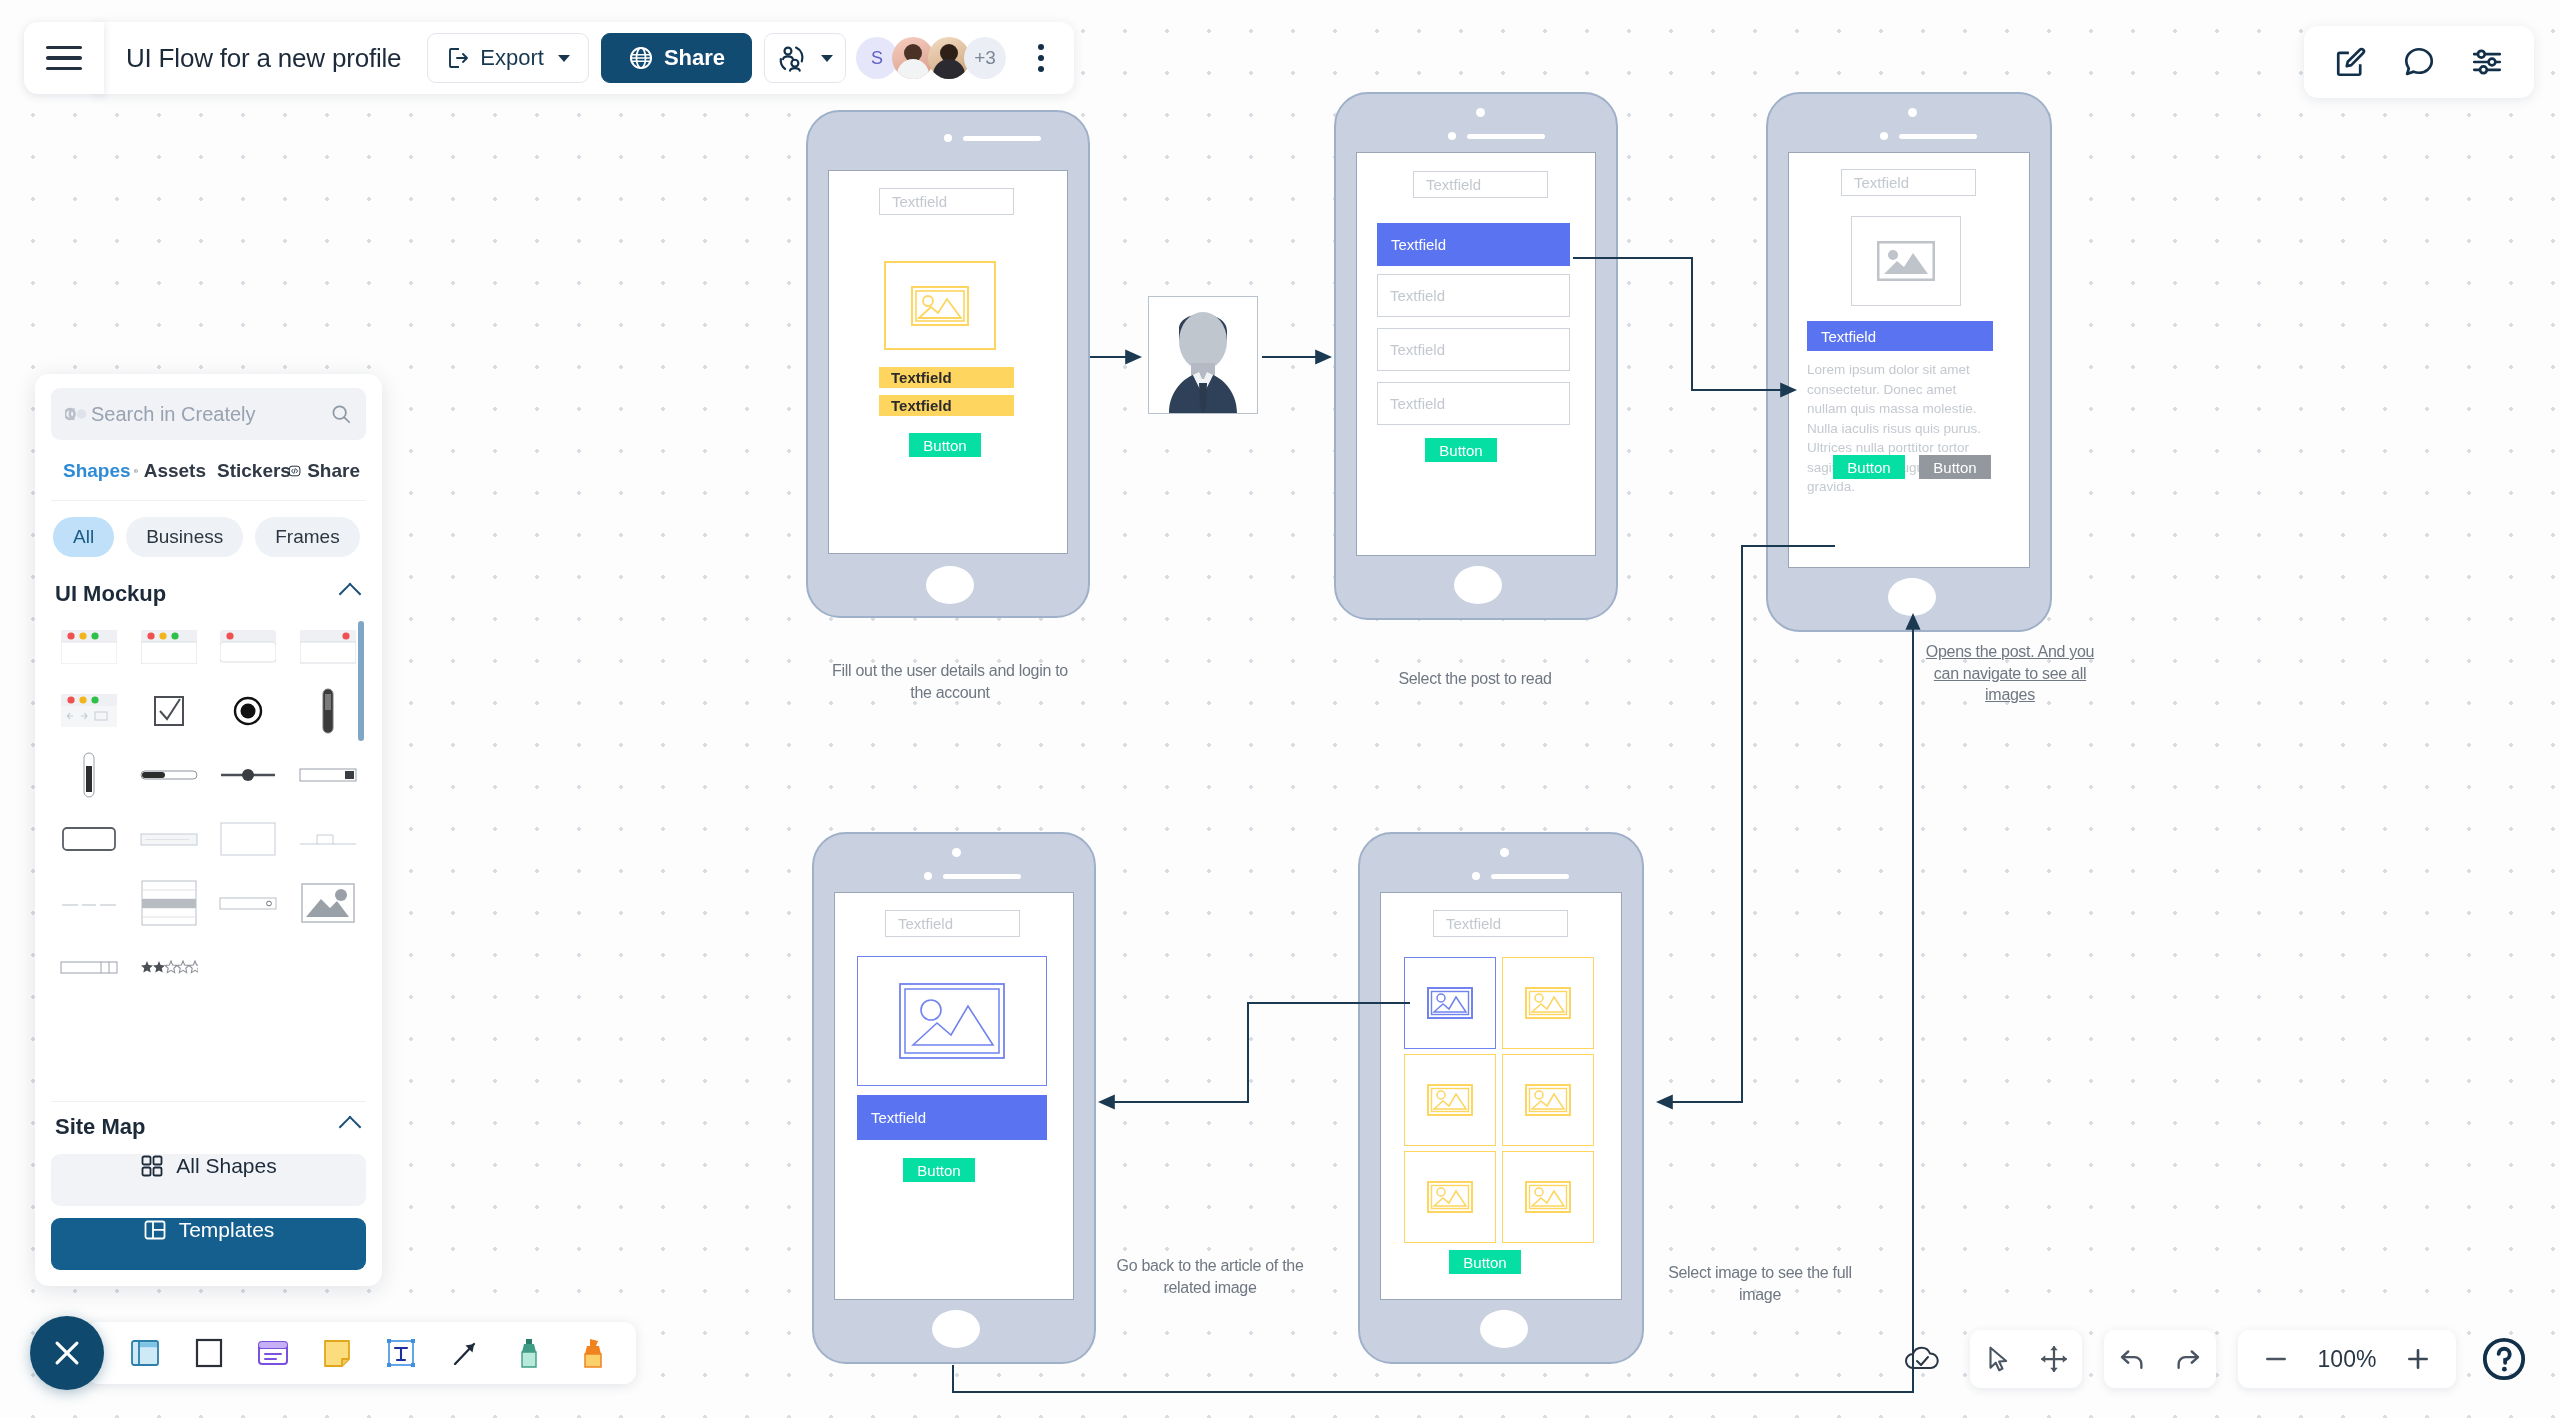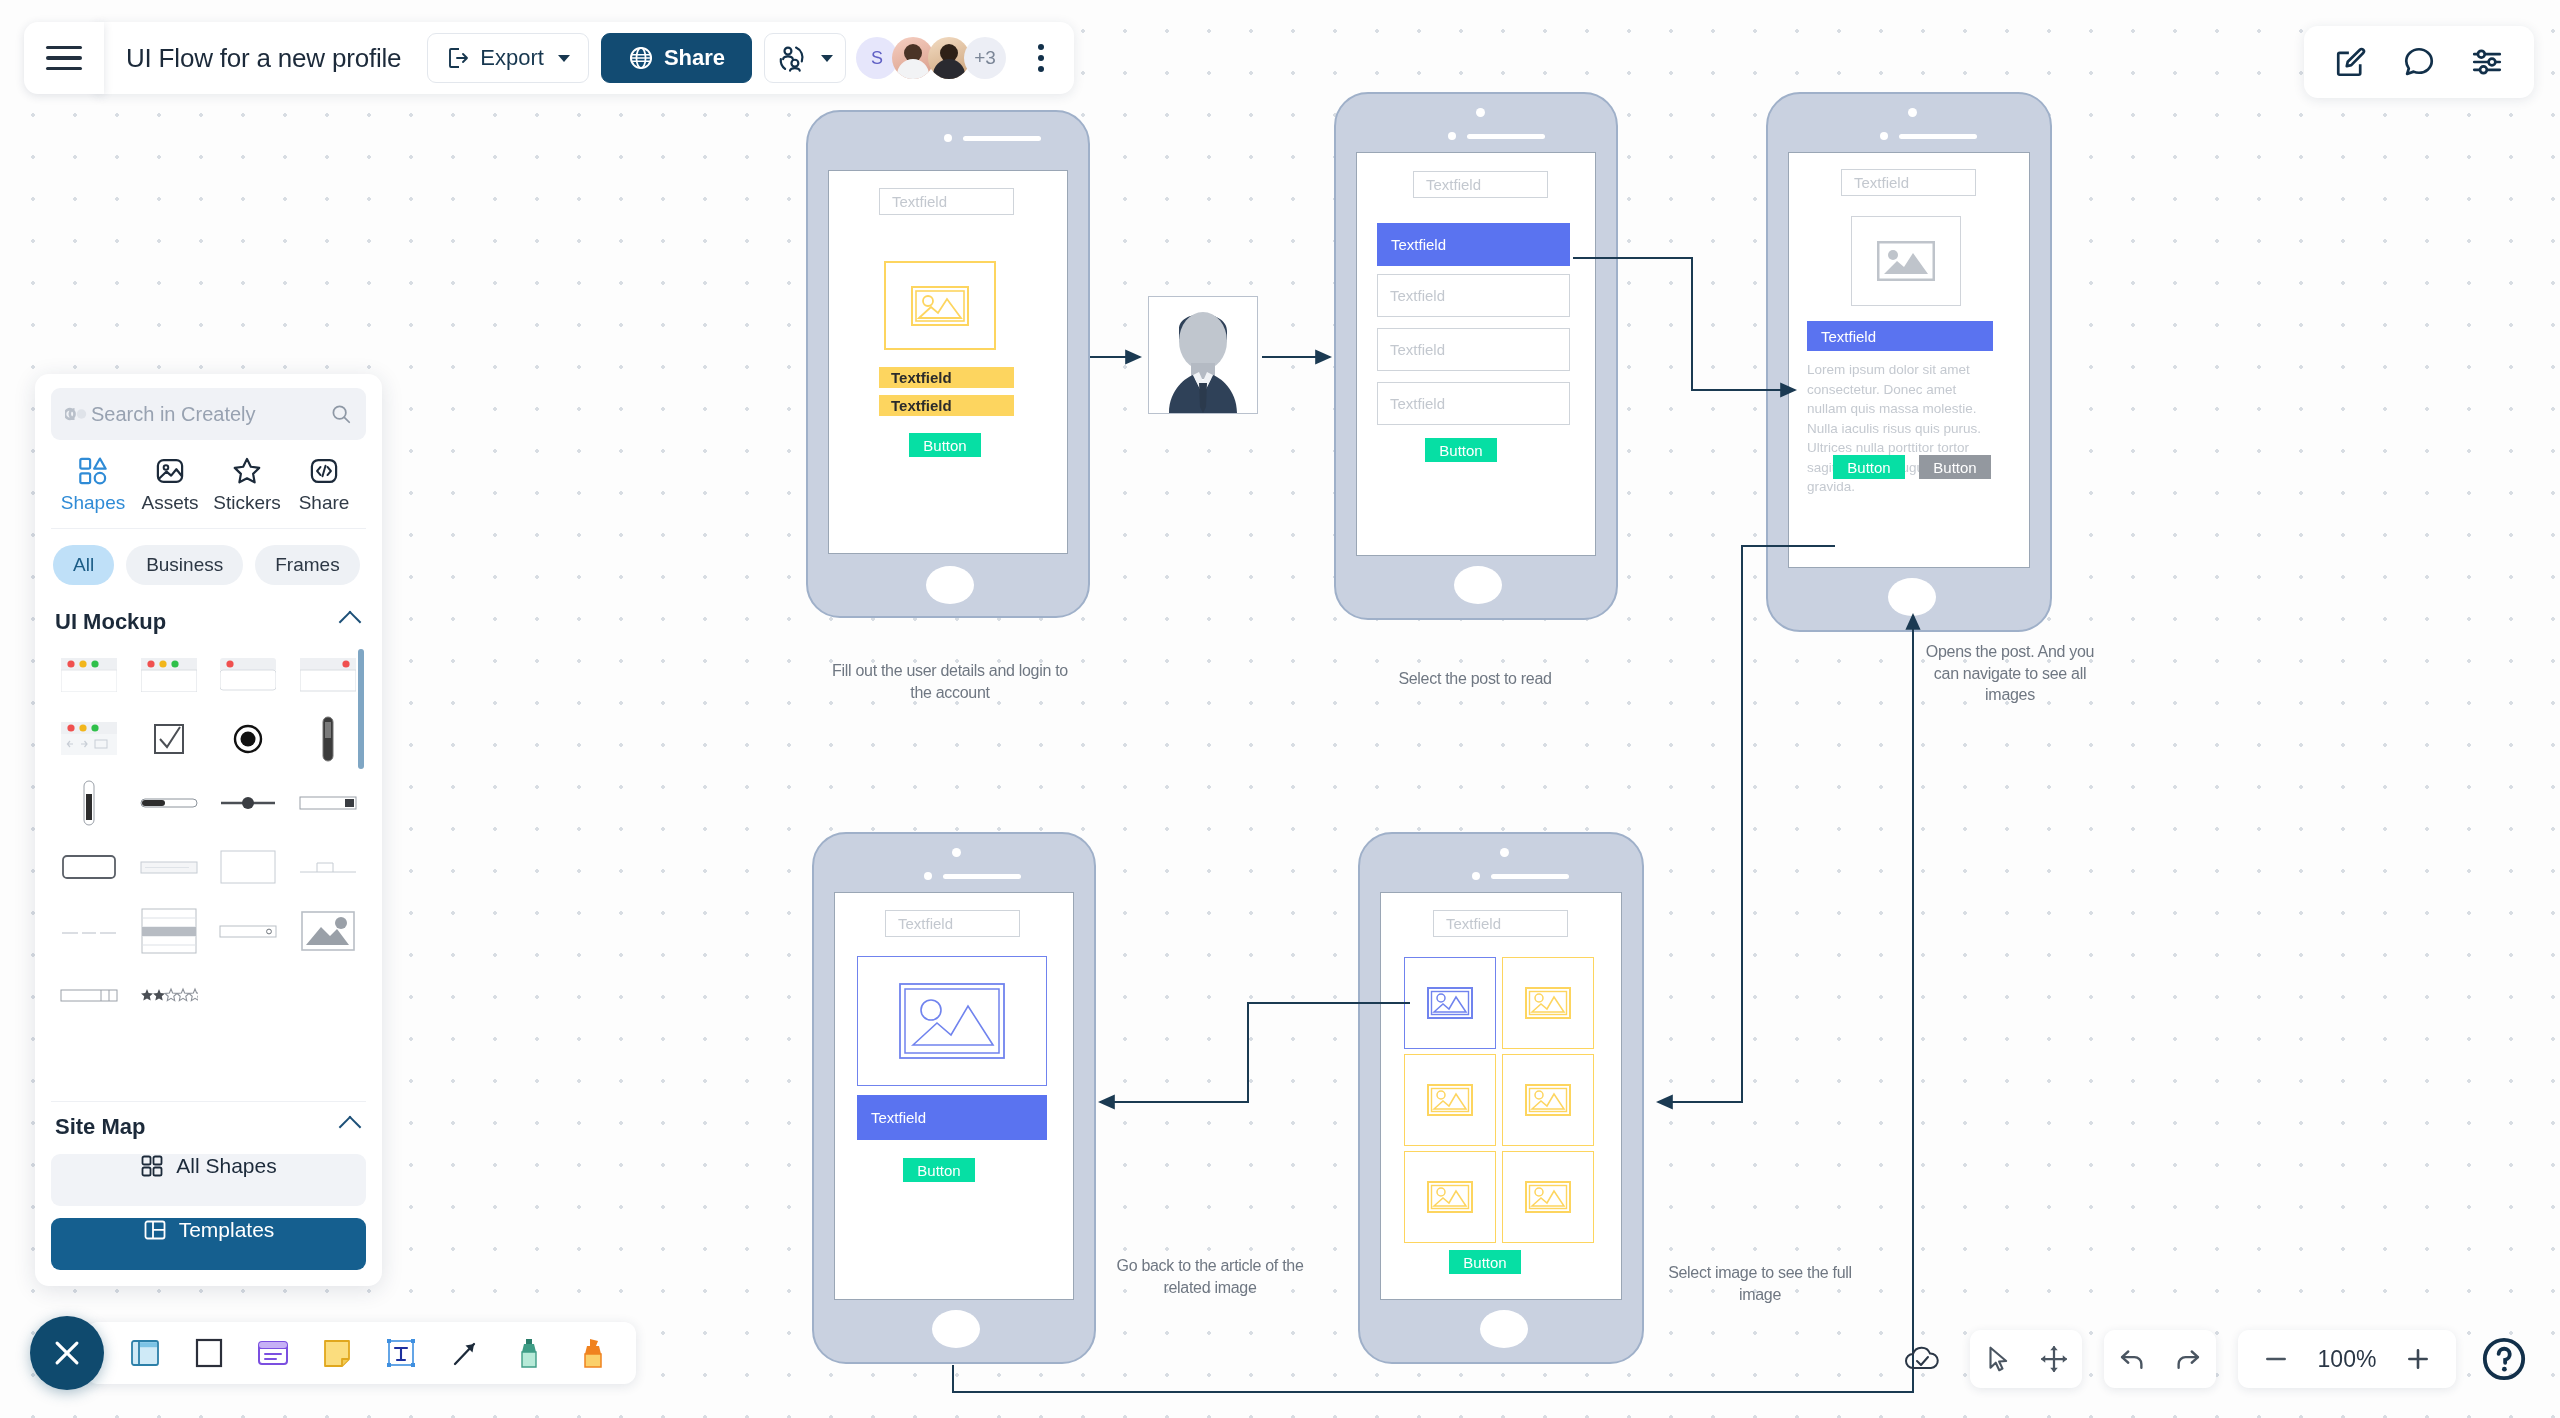--- a/index.html
+++ b/index.html
@@ -73,21 +73,21 @@
     position: absolute; left: 35px; top: 374px; width: 347px; height: 912px;
     background: #fff; border-radius: 14px; box-shadow: 0 4px 22px rgba(30,50,80,.13);
     z-index: 35; display:flex; flex-direction:column; padding: 14px 16px 16px 16px;
   }
   #search-box {
     height: 52px; background:#f0f2f6; border-radius: 9px; display:flex; align-items:center;
     padding: 0 14px; 
   }
   #search-box .ph { color:#98a2b1; font-size: 20px; flex:1; }
   .panel-tabs { display:flex; justify-content:space-between; padding: 16px 6px 14px 6px; border-bottom: 1.5px solid #eef0f4; }
-  .ptab { display:flex; flex-direction:column; align-items:center; gap:6px; width: 72px; }
+  .ptab { display:flex; flex-direction:row; align-items:center; gap:6px; width: 72px; font-weight: bold; }
   .ptab span { font-size: 19px; color:#303a46; }
   .ptab.active span { color:#2f8bd6; }
   .chips { display:flex; gap: 12px; padding: 16px 2px 12px 2px; }
   .chip { height: 40px; padding: 0 20px; border-radius: 20px; background:#eef1f5; color:#2c3744;
           display:flex; align-items:center; font-size: 19px; }
   .chip.active { background:#bfe0f8; color:#1b5c86; }
   .sec-head { display:flex; align-items:center; justify-content:space-between; padding: 12px 4px 8px 4px; }
   .sec-head b { font-size: 22px; color:#1c2a3a; font-weight:700; }
   .chev { width:16px;height:16px;border-left:2.6px solid #1c4f77;border-top:2.6px solid #1c4f77; transform: rotate(45deg); margin-right:4px;}
   #shape-scroll { position:relative; flex:1; overflow:hidden; }
@@ -227,21 +227,21 @@
           <path d="M7 33 L20 20 L27 26 L36 12 L51 33 Z" fill="#bfc4cb"></path>
         </svg>
       </div>
       <div class="tf-blue" style="position:absolute; left:18px; top:168px; width:186px; height:30px;">Textfield</div>
       <div class="lorem" style="position:absolute; left:18px; top:207px; width:190px;">Lorem ipsum dolor sit amet consectetur. Donec amet nullam quis massa molestie. Nulla iaculis risus quis purus. Ultrices nulla porttitor tortor sagittis augue augue ac gravida.</div>
       <div class="btn-teal" style="position:absolute; left:44px; top:302px; width:72px; height:24px;">Button</div>
       <div class="btn-gray" style="position:absolute; left:130px; top:302px; width:72px; height:24px;">Button</div>
     </div>
     <div class="home" style="left:120px; bottom:14px; width:48px; height:38px;"></div>
   </div>
-  <div class="caption" style="left:1925px; top:641px; width:170px; text-align:center;">Opens the post. And you can navigate to see all images</div>
+  <div class="caption" style="left:1925px; top:641px; width:170px; text-align:center;text-decoration:underline;">Opens the post. And you can navigate to see all images</div>
 
   <div class="phone" style="left:812px; top:832px; width:284px; height:532px;">
     <div class="cam2" style="left:138px; top:14px;"></div>
     <div class="cam" style="left:110px; top:38px;"></div>
     <div class="spk" style="left:129px; top:40px; width:78px;"></div>
     <div class="screen">
       <div class="tf-outline" style="position:absolute; left:50px; top:17px; width:135px; height:27px;">Textfield</div>
       <div class="img-box" style="position:absolute; left:22px; top:63px; width:190px; height:130px; border-color:#7083ee; border-width:1.4px;">
         <svg width="106" height="76" viewBox="0 0 106 76">
           <rect x="1" y="1" width="104" height="74" fill="none" stroke="#7083ee" stroke-width="1.8"></rect>

